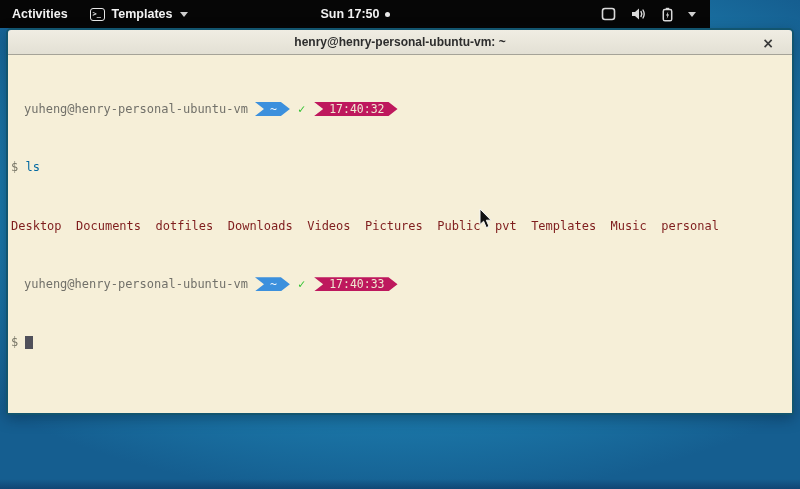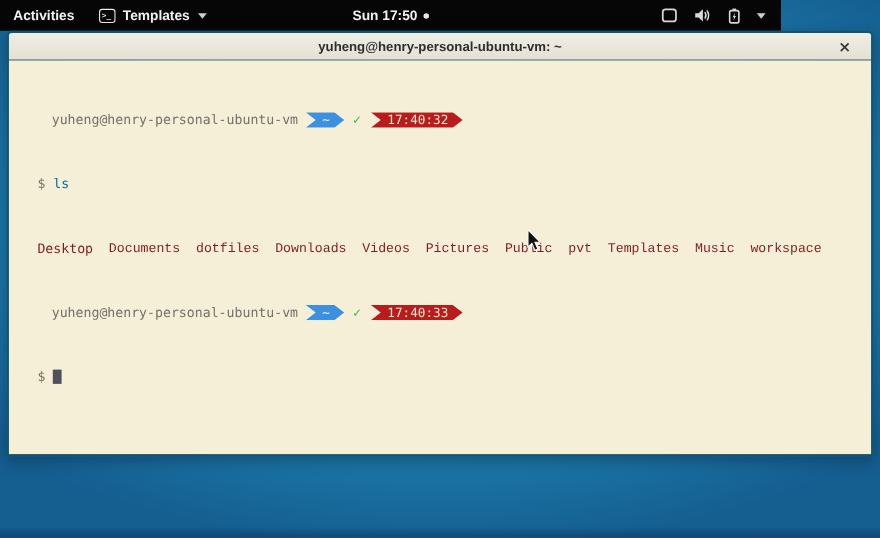--- a/index.html
+++ b/index.html
@@ -65,37 +65,37 @@
     display: flex; align-items: center; justify-content: center;
     color: #3a3a3a; font-size: 14px; font-weight: 700; cursor: pointer;
     font-family: "DejaVu Sans", sans-serif;
   }
 
   .term-body {
     flex: 1; background: #f6efd8; padding: 3px 2px 0 3px;
     font-family: "DejaVu Sans Mono", "Liberation Mono", monospace;
     font-size: 12px; line-height: 14.6px; white-space: pre; cursor: text;
   }
-  .term-line { height: 14.6px; display: flex; align-items: center; margin-left: 23px; }
+  .term-line { height: 14.6px; display: flex; align-items: center; }
 
   .prompt-user { color: #72716a; padding-left: 13px; }
   .pl-seg {
     display: inline-flex; align-items: center; height: 14px;
     padding: 0 13px 0 15px; margin-left: 7px;
     clip-path: polygon(0 0, calc(100% - 9px) 0, 100% 50%, calc(100% - 9px) 100%, 0 100%, 9px 50%);
     font-size: 11.5px;
   }
   .pl-blue { background: #3c90dd; color: #eaf4fd; }
-  .pl-dark { background: #b91c1c; color: #efe9d1; }
+  .pl-dark { background: #be185d; color: #efe9d1; }
   .pl-check { color: #2fc22f; font-weight: 700; margin-left: 8px; margin-right: 2px; }
 
   .dollar { color: #767465; }
   .cmd { color: #0369a1; margin-left: 1ch; }
   .dir { color: #7f1d1d; text-align: center; }
-  .dir + .dir { margin-left: 2ch; font-family: Liberation Mono, monospace; }
+  .dir + .dir { margin-left: 2ch; }
   .block-cursor { display: inline-block; width: 8px; height: 13px; background: #50505a; margin-left: 1ch; }
 
   
   .mouse-cursor { position: absolute; left: 479px; top: 208px; pointer-events: none; }
 </style>
 </head>
 <body>
 
 <div class="screen">
 
@@ -127,21 +127,21 @@
         <rect x="3.8" y="0.8" width="3.4" height="1.6" fill="#d9d9d9"></rect>
         <rect x="1.3" y="2.6" width="8.4" height="11.2" rx="1.6" fill="none" stroke="#d9d9d9" stroke-width="1.5"></rect>
         <polygon points="6.3,4.5 4,8.6 5.4,8.6 4.7,11.9 7.1,7.6 5.7,7.6" fill="#d9d9d9"></polygon>
       </svg>
       <span class="caret"></span>
     </div>
   </div>
 
   <div class="window">
     <div class="title-bar">
-      <span class="window-title">yuheng@henry-personal-ubuntu-vm: ~</span>
+      <span class="window-title">henry@henry-personal-ubuntu-vm: ~</span>
       <span class="close-button">×</span>
     </div>
 
     <div class="term-body">
       
       <div class="term-line">
         <span class="prompt-user">yuheng@henry-personal-ubuntu-vm</span>
         <span class="pl-seg pl-blue"><span>~</span></span>
         <span class="pl-check">✓</span>
         <span class="pl-seg pl-dark"><span>17:40:32</span></span>
@@ -156,21 +156,21 @@
         <span class="dir">Desktop</span>
         <span class="dir">Documents</span>
         <span class="dir">dotfiles</span>
         <span class="dir">Downloads</span>
         <span class="dir">Videos</span>
         <span class="dir">Pictures</span>
         <span class="dir">Public</span>
         <span class="dir">pvt</span>
         <span class="dir">Templates</span>
         <span class="dir">Music</span>
-        <span class="dir">workspace</span>
+        <span class="dir">personal</span>
       </div>
       
       <div class="term-line">
         <span class="prompt-user">yuheng@henry-personal-ubuntu-vm</span>
         <span class="pl-seg pl-blue"><span>~</span></span>
         <span class="pl-check">✓</span>
         <span class="pl-seg pl-dark"><span>17:40:33</span></span>
       </div>
       
       <div class="term-line">

